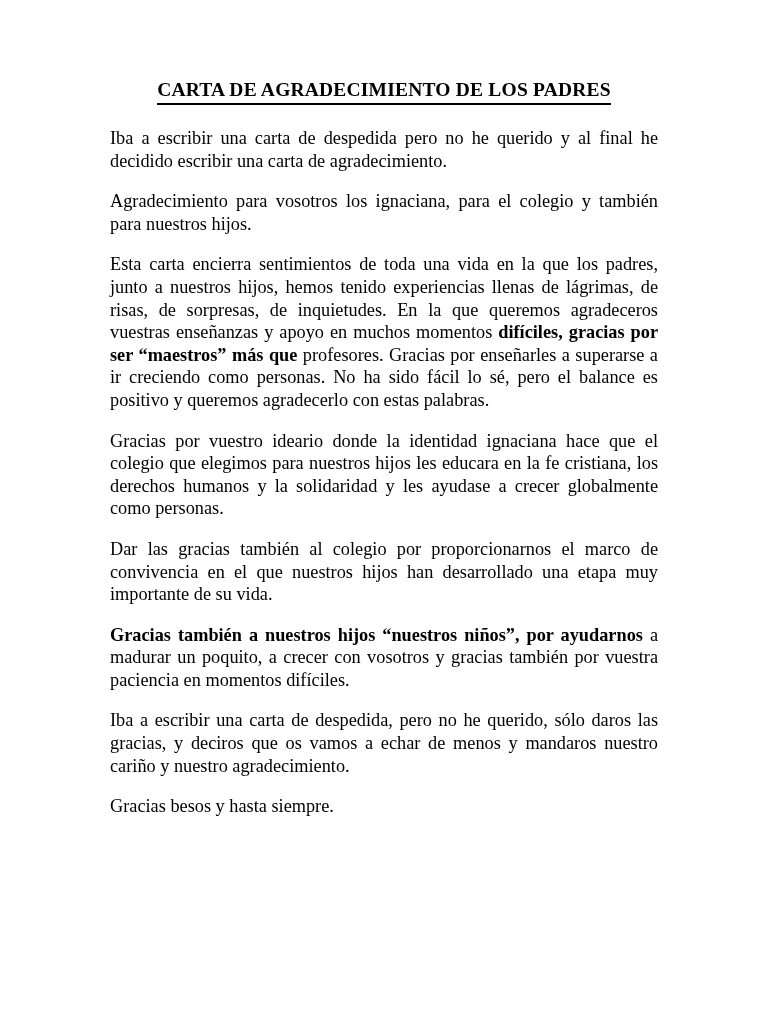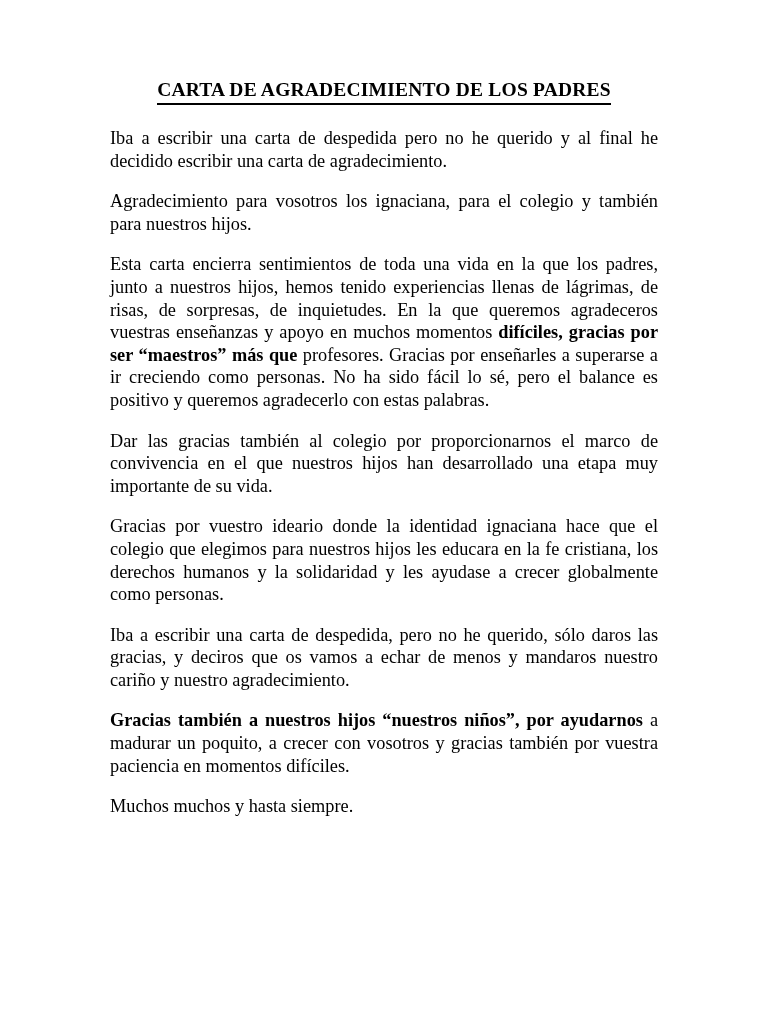--- a/index.html
+++ b/index.html
@@ -70,24 +70,24 @@
   <div class="content">
 
     <h1 class="doc-title"><span class="title-text">CARTA DE AGRADECIMIENTO DE LOS PADRES</span></h1>
 
     <p class="para no-justify-last">Iba a escribir una carta de despedida pero no he querido y al final he decidido escribir una carta de agradecimiento.</p>
 
     <p class="para no-justify-last">Agradecimiento para vosotros los ignaciana, para el colegio y también para nuestros hijos.</p>
 
     <p class="para no-justify-last"><span>Esta carta encierra sentimientos de toda una vida en la que los padres, junto a nuestros hijos, hemos tenido experiencias llenas de lágrimas, de risas, de sorpresas, de inquietudes. En la que queremos agradeceros vuestras enseñanzas y apoyo en muchos momentos </span><b class="bold-run">difíciles, gracias por ser “maestros” más que</b><span> profesores. Gracias por enseñarles a superarse a ir creciendo como personas. No ha sido fácil lo sé, pero el balance es positivo y queremos agradecerlo con estas palabras.</span></p>
 
+    <p class="para no-justify-last">Gracias por vuestro ideario donde la identidad ignaciana hace que el colegio que elegimos para nuestros hijos les educara en la fe cristiana, los derechos humanos y la solidaridad y les ayudase a crecer globalmente como personas.</p>
+
     <p class="para no-justify-last">Dar las gracias también al colegio por proporcionarnos el marco de convivencia en el que nuestros hijos han desarrollado una etapa muy importante de su vida.</p>
 
-    <p class="para no-justify-last">Gracias por vuestro ideario donde la identidad ignaciana hace que el colegio que elegimos para nuestros hijos les educara en la fe cristiana, los derechos humanos y la solidaridad y les ayudase a crecer globalmente como personas.</p>
+    <p class="para no-justify-last"><span></span><b class="bold-run">Gracias también a nuestros hijos “nuestros niños”, por ayudarnos</b><span> a madurar un poquito, a crecer con vosotros y gracias también por vuestra paciencia en momentos difíciles.</span></p>
 
     <p class="para no-justify-last">Iba a escribir una carta de despedida, pero no he querido, sólo daros las gracias, y deciros que os vamos a echar de menos y mandaros nuestro cariño y nuestro agradecimiento.</p>
 
-    <p class="para no-justify-last"><span></span><b class="bold-run">Gracias también a nuestros hijos “nuestros niños”, por ayudarnos</b><span> a madurar un poquito, a crecer con vosotros y gracias también por vuestra paciencia en momentos difíciles.</span></p>
-
-    <p class="para closing">Muchos muchos y hasta siempre.</p>
+    <p class="para closing">Gracias besos y hasta siempre.</p>
 
   </div>
 </div>
 
 </body></html>

